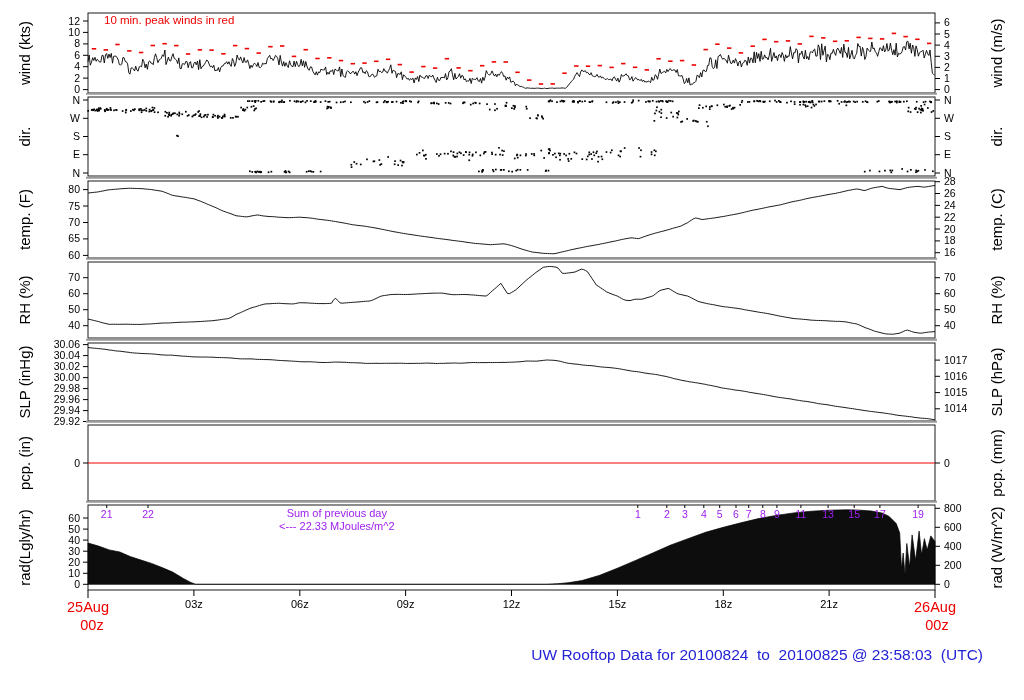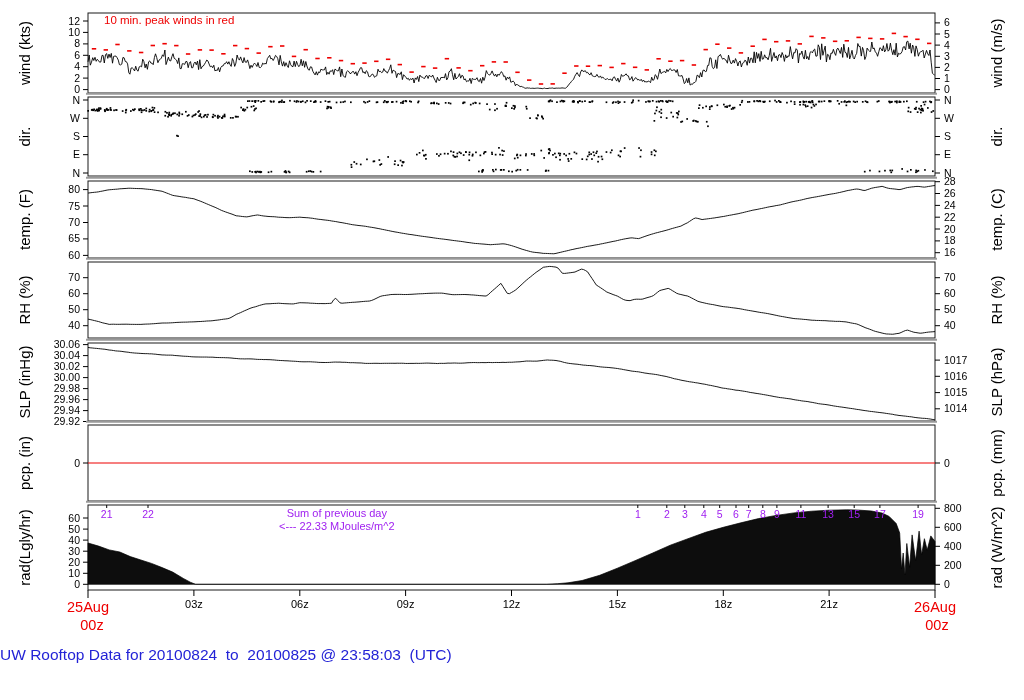--- a/index.html
+++ b/index.html
@@ -1,20 +1,20 @@
 <!DOCTYPE html>
 <html><head>
 <meta charset="utf-8">
 <style>
   html,body{margin:0;padding:0;background:#ffffff;}
   .figure{position:relative;width:1024px;height:700px;background:#fff;overflow:hidden;
           font-family:"Liberation Sans", sans-serif;}
   #chart{position:absolute;left:0;top:0;}
-  .title{position:absolute;left:0;top:646px;width:956px;text-align:left;
-         font-size:15.5px;white-space:pre;font-family:"Liberation Sans", sans-serif;}
+  .title{position:absolute;left:0;top:646px;width:956px;text-align:right;
+         font-size:15.5px;white-space:pre;font-family:"Liberation Sans", sans-serif;padding-left:27px;}
 </style>
 </head>
 <body>
 
 <div class="figure">
   <svg id="chart" width="1024" height="640" xmlns="http://www.w3.org/2000/svg">
       <g>
         <rect x="88" y="13" width="847" height="80" fill="none" stroke="#1a1a1a" stroke-width="1"></rect>
         <line x1="83" x2="88" y1="89.6" y2="89.6" stroke="#000"></line>
         <text x="80" y="93.1" font-size="10.5" fill="#000" text-anchor="end" font-family="&quot;Liberation Sans&quot;, sans-serif">0</text>

